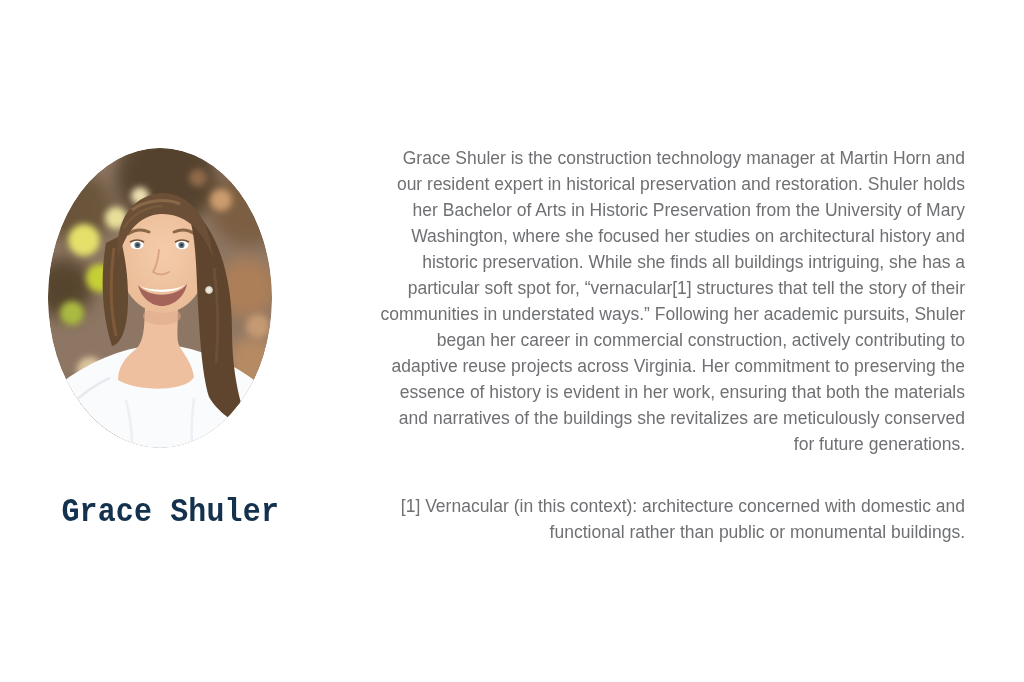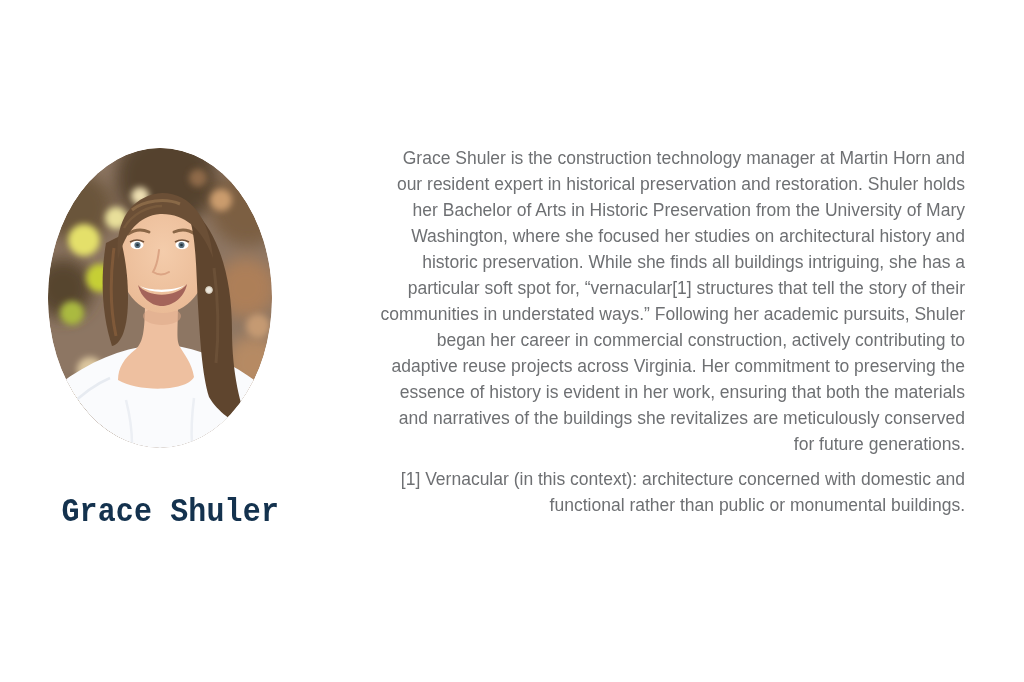--- a/index.html
+++ b/index.html
@@ -40,21 +40,21 @@
   .bio {
     position: absolute;
     left: 303px;
     top: 145px;
     width: 662px;
     color: #6e7073;
     font-size: 17.5px;
     line-height: 26px;
   }
   .bio p { margin: 0; white-space: pre-line; text-align: right; }
-  .bio .footnote { margin-top: 9px; }
+  .bio .footnote { margin-top: 36px; }
 </style>
 </head>
 <body>
 
 <div class="profile">
   <div class="photo">
     <svg viewBox="0 0 224 300" preserveAspectRatio="xMidYMid slice" aria-hidden="true">
       <defs>
         <clipPath id="ovalClip">
             <ellipse cx="112" cy="150" rx="112" ry="150"></ellipse>

